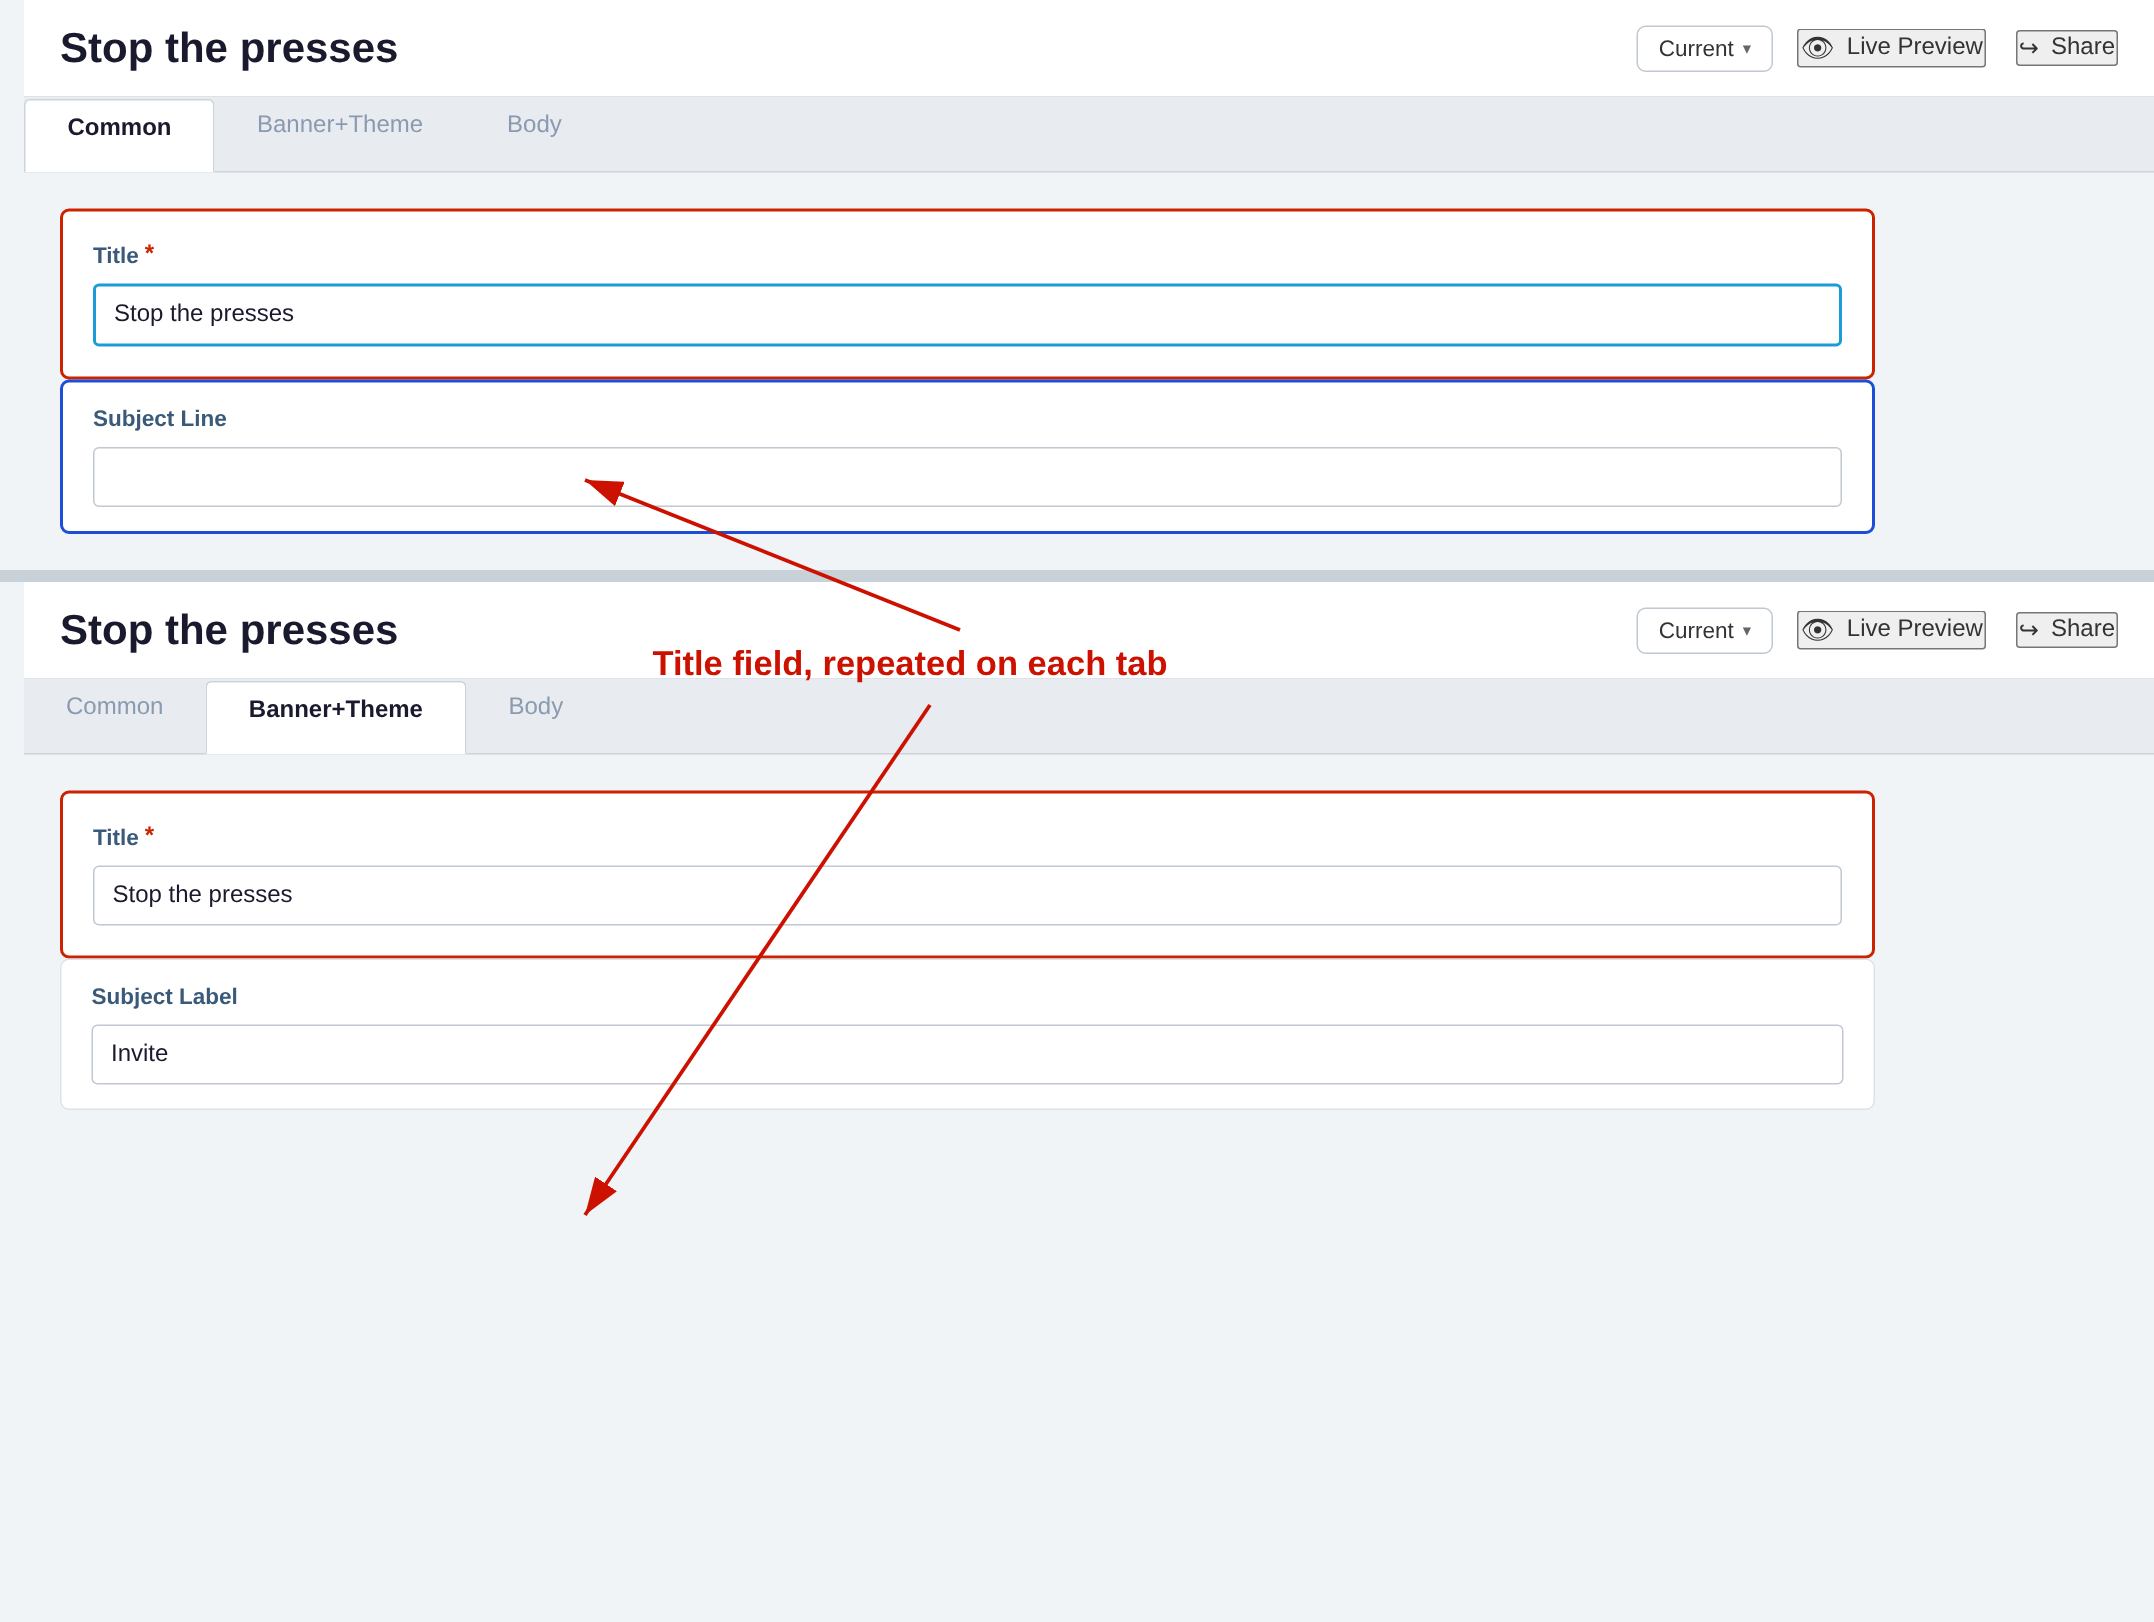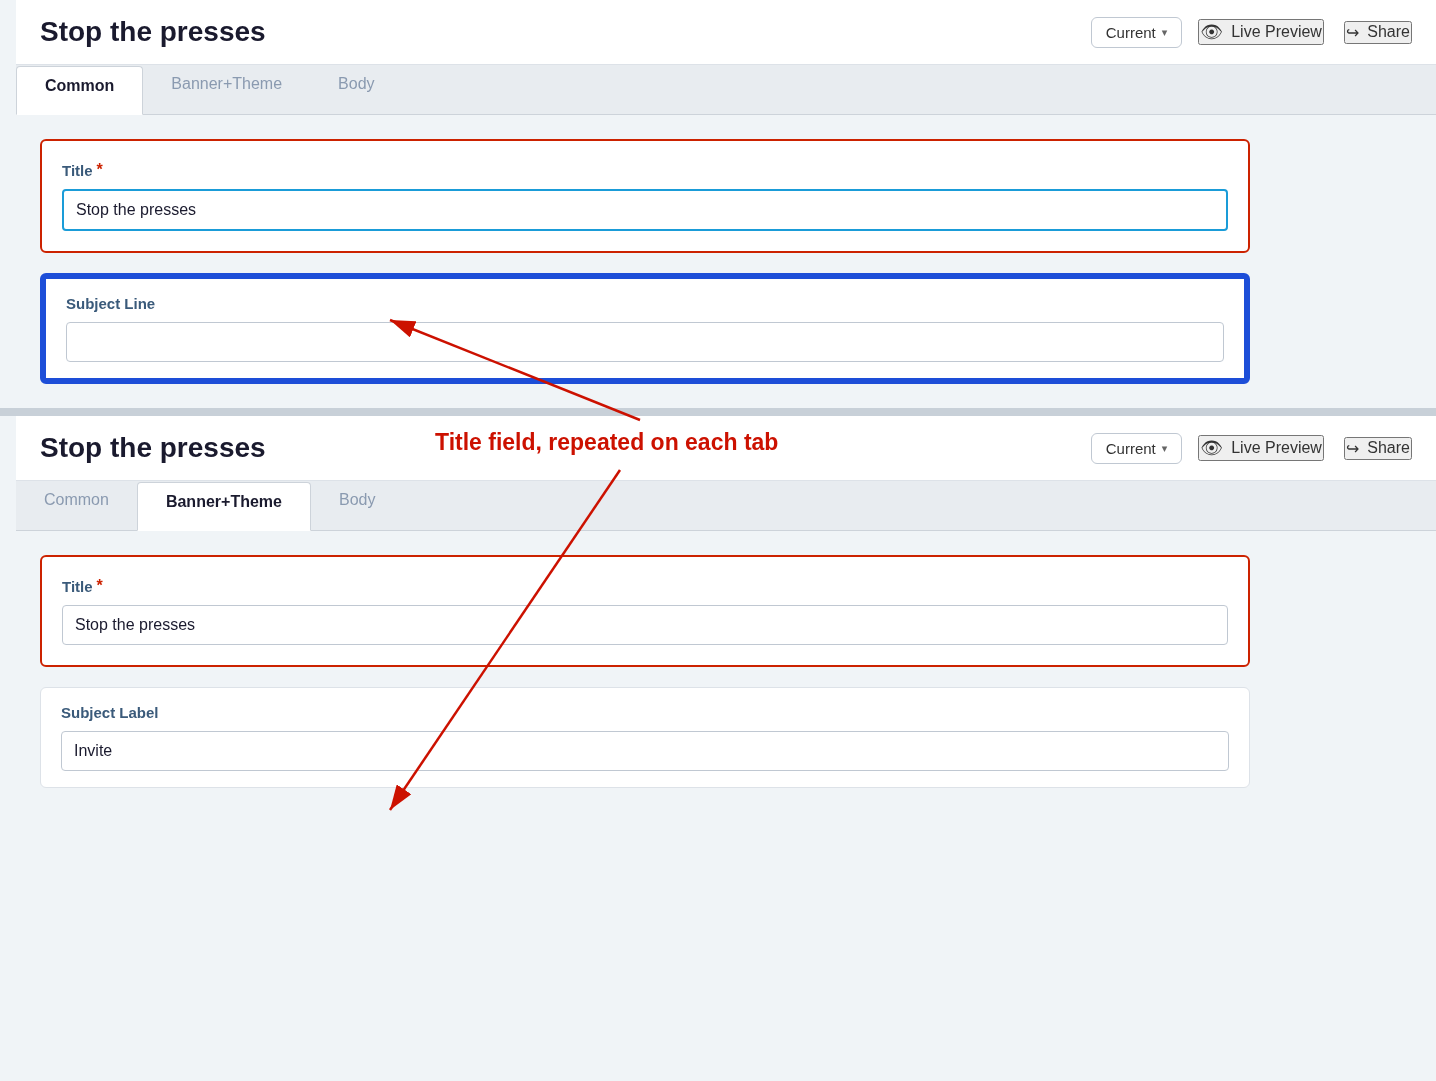--- a/index.html
+++ b/index.html
@@ -118,21 +118,20 @@
       flex: 1;
       max-width: 1210px;
     }
 
     
     .form-card {
       background: #fff;
       border: 2px solid #cc2200;
       border-radius: 6px;
       padding: 20px 20px 20px 20px;
-      margin-bottom: 20px;
     }
     .field-label {
       font-size: 15px;
       font-weight: 700;
       color: #3a5a7a;
       margin-bottom: 10px;
       display: flex;
       align-items: center;
       gap: 4px;
     }
@@ -220,21 +219,21 @@
     <div class="main-form">
 
       <div class="form-card">
         <div class="field-label">
           <span>Title</span>
           <span class="required-star">*</span>
         </div>
         <input class="text-input" type="text" value="Stop the presses" style="">
       </div>
 
-      <div style="background:#fff; border-radius:6px; border:6px solid #1d4ed8; padding:16px 20px;">
+      <div style="background:#fff; border-radius:6px; border:2px solid #1d4ed8; padding:16px 20px;">
         <div class="field-label">
           <span>Subject Line</span>
         </div>
         <input class="text-input-plain" type="text" style="">
       </div>
 
     </div>
   </div>
 </div>
 

